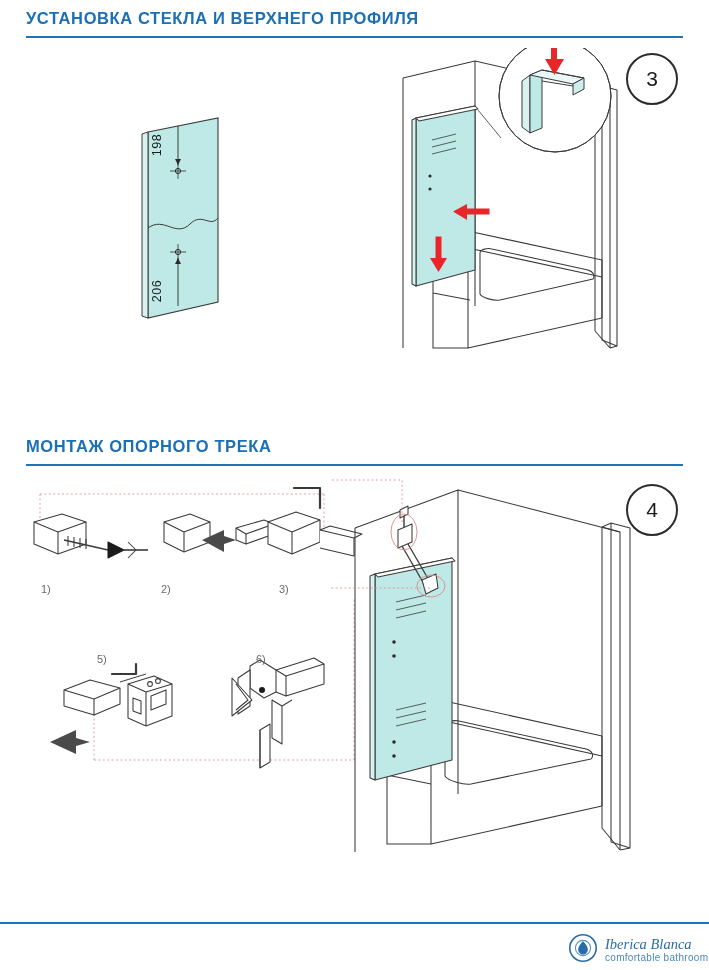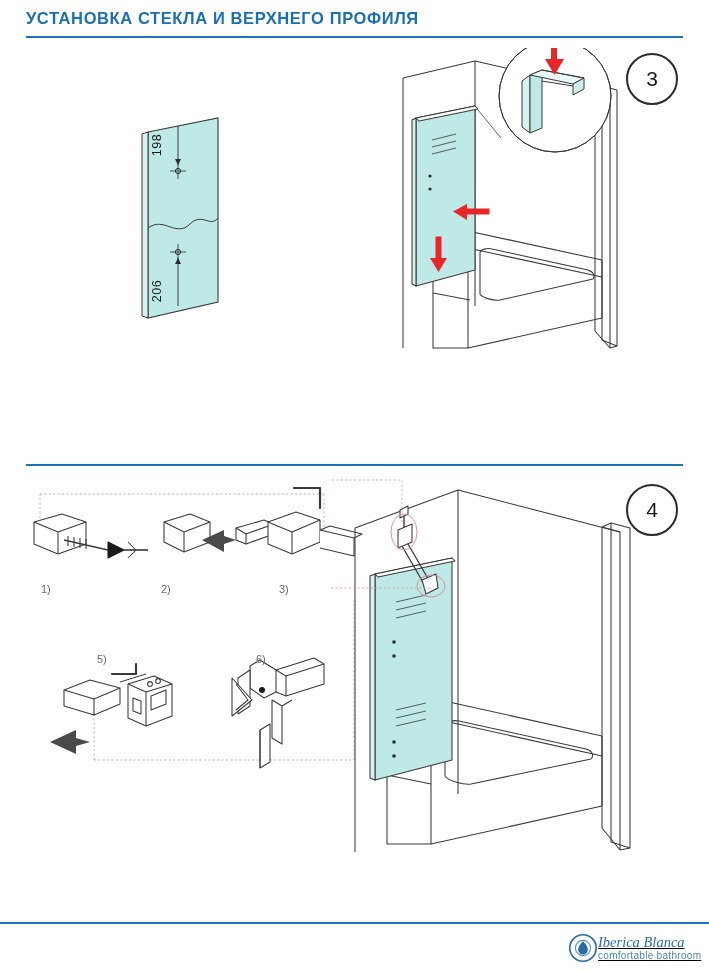--- a/index.html
+++ b/index.html
@@ -43,22 +43,22 @@
     background: #fff;
   }
 
   
   .fig { position: absolute; }
 
   
   .footer-logo {
     position: absolute;
     display: flex;
-    align-items: center;
-    text-decoration: underline;
+    align-items: flex-end;
+    gap: 7px;
   }
   .logo-name {
     font-family: "Liberation Serif", serif;
     font-style: italic;
     font-size: 14.5px;
     color: #2a6ca8;
     line-height: 1.05;
   }
   .logo-tag {
     font-size: 10px;
@@ -175,20 +175,21 @@
       <path d="M172 22 L214 30"></path>
       <path d="M172 33 L203 38"></path>
     </g>
     <g fill="#e8262a">
       <rect x="181" y="-8" width="6" height="20"></rect>
       <path d="M175 11 L194 11 L184.5 27 Z"></path>
     </g>
     <line x1="131" y1="90" x2="108" y2="62" stroke="#3a3a3a" stroke-width="0.8"></line>
   </svg>
 
+  <div class="section-title" style="left:26px; top:437px;">МОНТАЖ ОПОРНОГО ТРЕКА</div>
   <div class="rule" style="left:26px; top:464px; width:657px;"></div>
 
   <div class="step-badge" style="left:626px; top:484px;">
     <span>4</span>
   </div>
 
   <svg class="fig" style="left:24px; top:478px;" width="340" height="300" viewBox="0 0 340 300">
 
     <g stroke="#d98a8a" stroke-width="0.8" fill="none" stroke-dasharray="2,2.4">
       <path d="M16 16 L300 16"></path>

